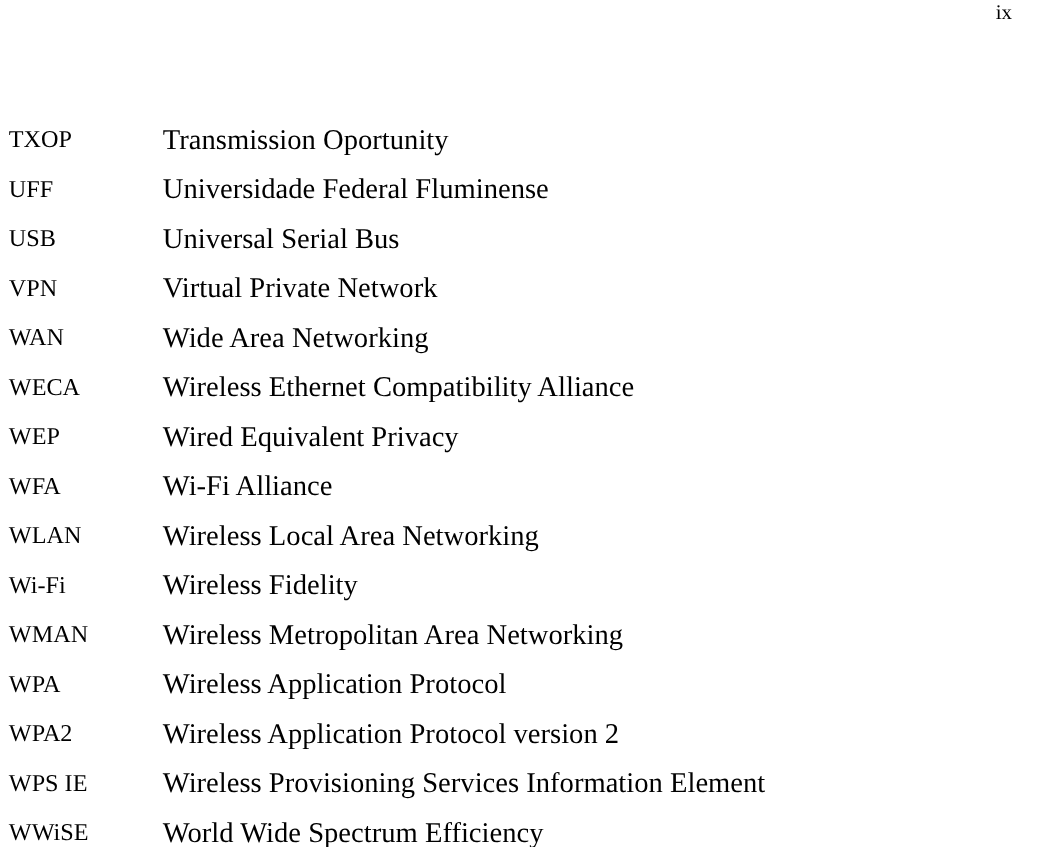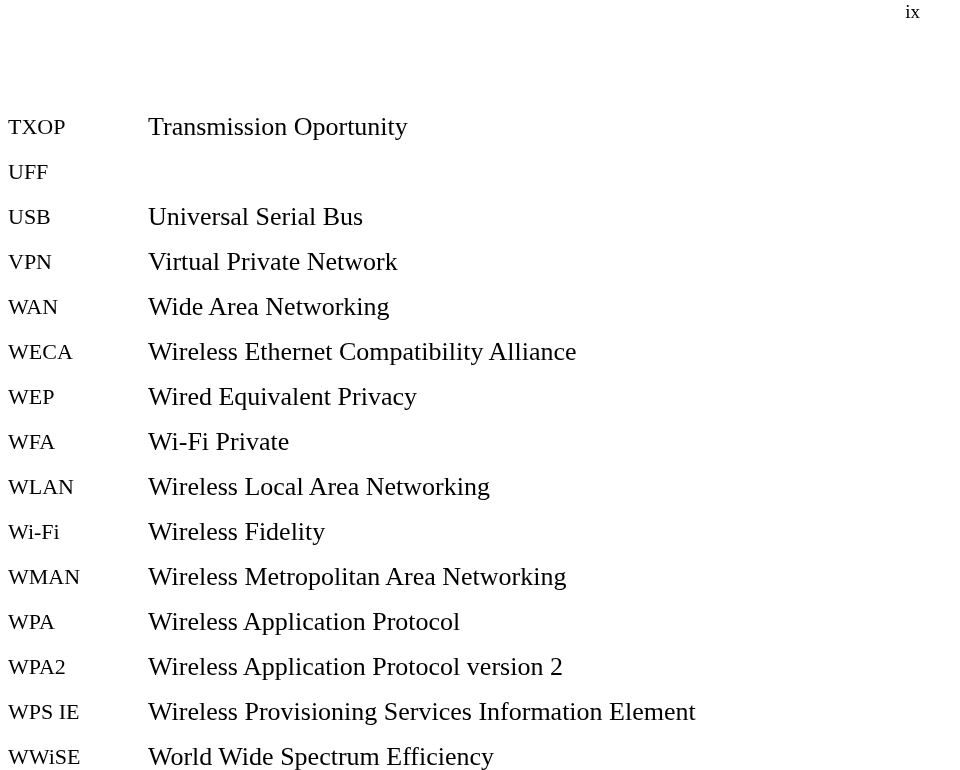--- a/index.html
+++ b/index.html
@@ -73,20 +73,21 @@
   <div class="folio">ix</div>
 
   <div class="glossary">
 
   <div class="entry">
         <div class="term">TXOP</div>
         <div class="definition">Transmission Oportunity</div>
       </div>
       <div class="entry">
         <div class="term">UFF</div>
+        <div class="definition">Universidade Federal Fluminense</div>
       </div>
       <div class="entry">
         <div class="term">USB</div>
         <div class="definition">Universal Serial Bus</div>
       </div>
       <div class="entry">
         <div class="term">VPN</div>
         <div class="definition">Virtual Private Network</div>
       </div>
       <div class="entry">
@@ -96,21 +97,21 @@
       <div class="entry">
         <div class="term">WECA</div>
         <div class="definition">Wireless Ethernet Compatibility Alliance</div>
       </div>
       <div class="entry">
         <div class="term">WEP</div>
         <div class="definition">Wired Equivalent Privacy</div>
       </div>
       <div class="entry">
         <div class="term">WFA</div>
-        <div class="definition">Wi-Fi Private</div>
+        <div class="definition">Wi-Fi Alliance</div>
       </div>
       <div class="entry">
         <div class="term">WLAN</div>
         <div class="definition">Wireless Local Area Networking</div>
       </div>
       <div class="entry">
         <div class="term">Wi-Fi</div>
         <div class="definition">Wireless Fidelity</div>
       </div>
       <div class="entry">

